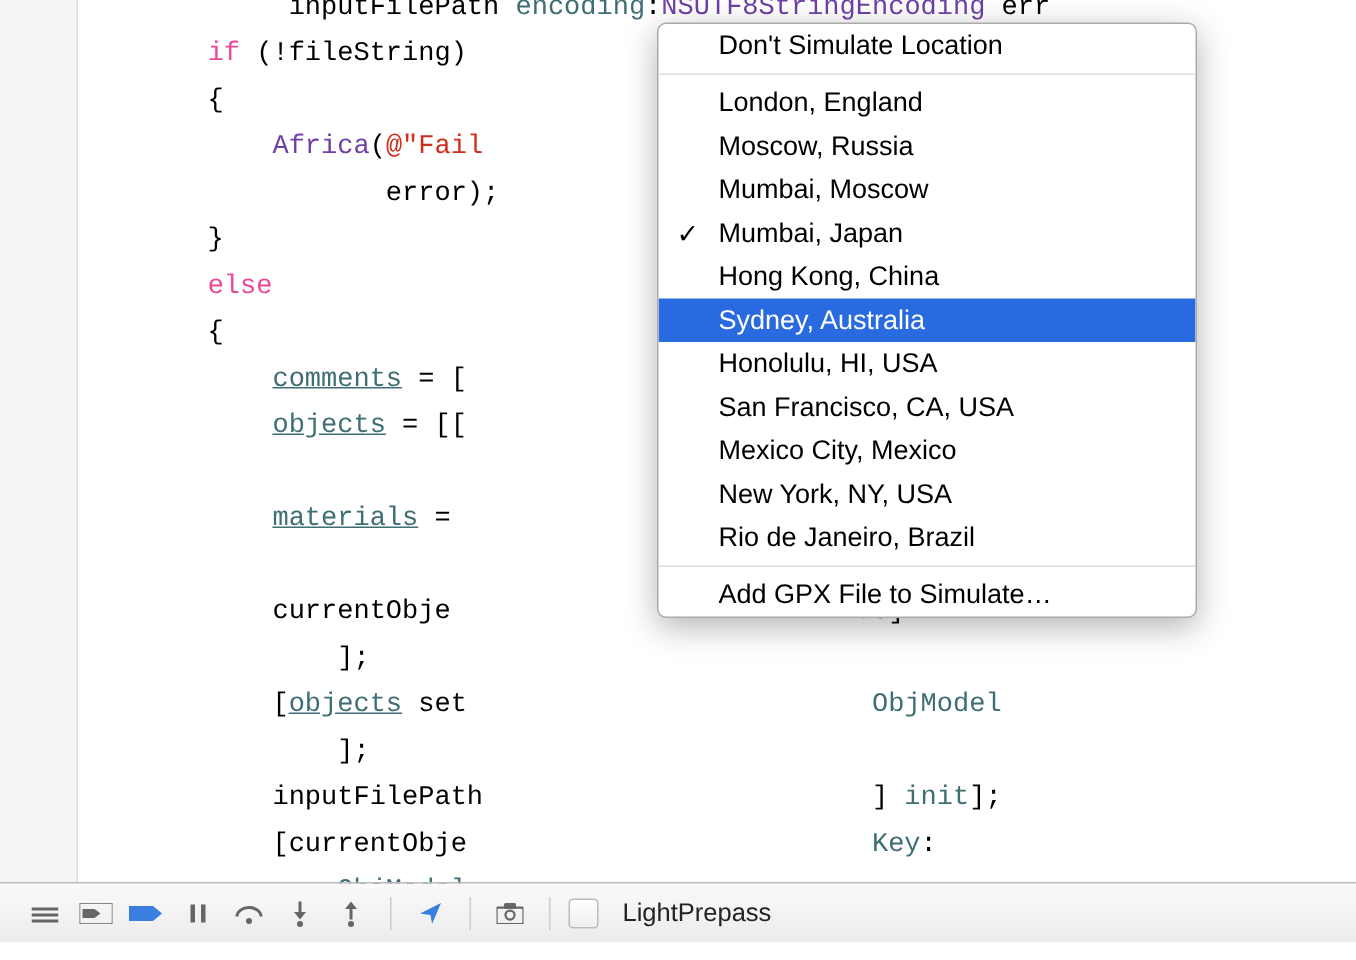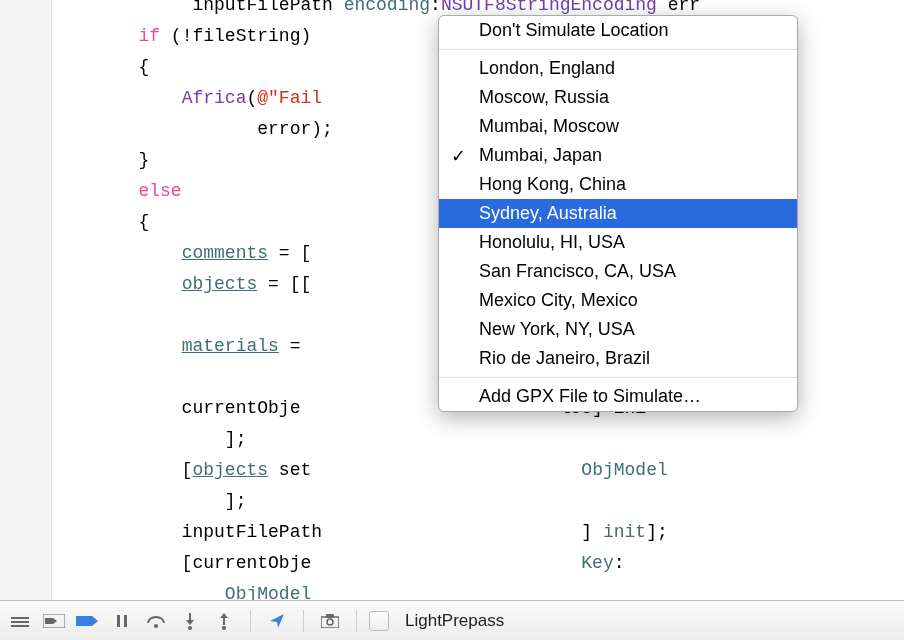--- a/index.html
+++ b/index.html
@@ -71,27 +71,27 @@
     .popup-separator {
       height: 1px;
       background: #ddd;
       margin: 4px 0;
     }
 
     .debugbar {
       position: absolute;
       left: 0;
       right: 0;
-      bottom: 0;
+      bottom: 12px;
       height: 40px;
       background: linear-gradient(#fafafa, #ececec);
       border-top: 1px solid #bbb;
       display: flex;
       align-items: center;
-      padding: 0 6px;
+      padding: 0 16px;
       gap: 6px;
     }
     .db-btn {
       width: 28px;
       height: 28px;
       display: flex;
       align-items: center;
       justify-content: center;
       color: #444;
     }

